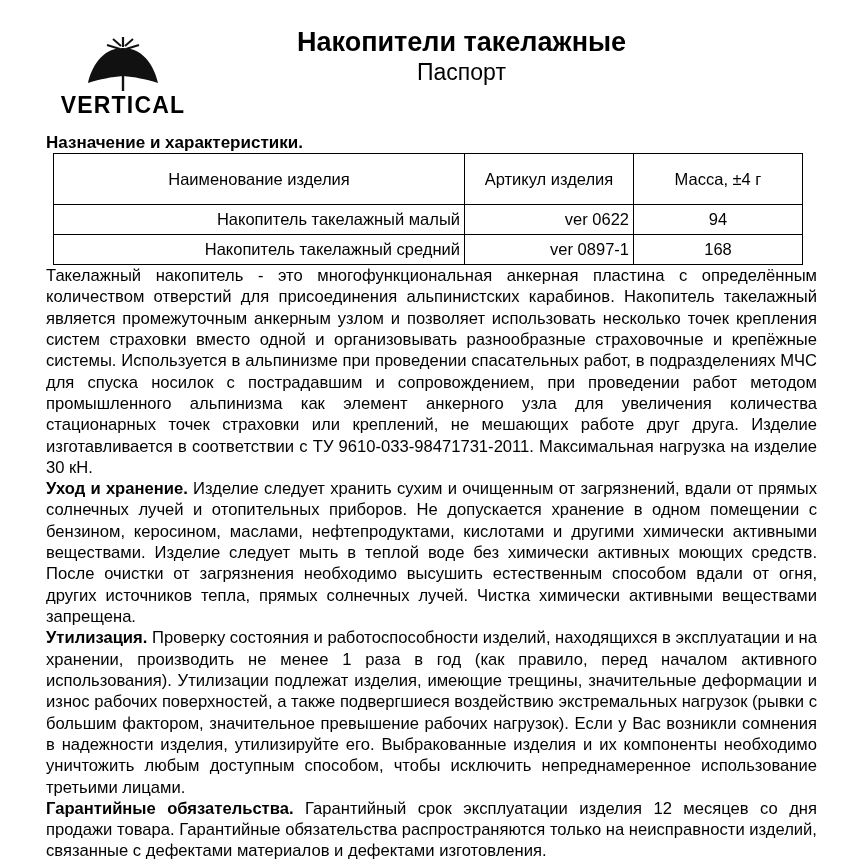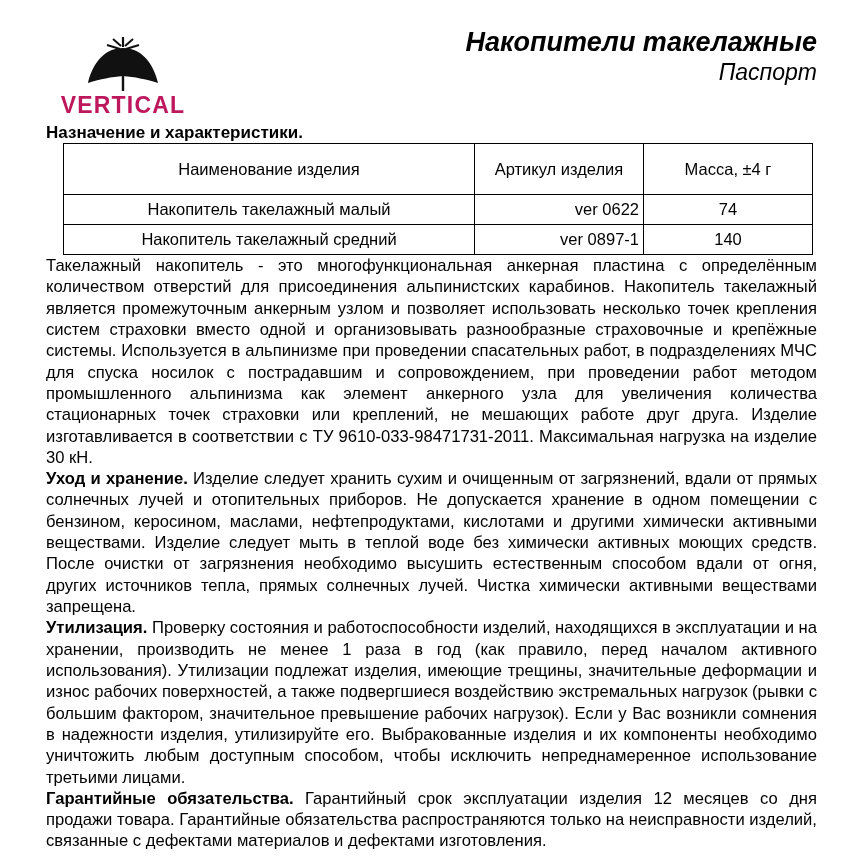--- a/index.html
+++ b/index.html
@@ -37,71 +37,71 @@
   .logo-mark {
     width: 104px;
     height: 56px;
     margin: 0 auto;
     display: block;
   }
   .logo-text {
     font-size: 23px;
     font-weight: bold;
     letter-spacing: 1.2px;
-    color: #be185d;
+    color: #000000;
     margin-top: 1px;
     font-family: "Liberation Sans", sans-serif;
   }
   .title-block {
-    text-align: right;
+    text-align: center;
     padding-left: 60px;
-    font-style: italic;
   }
   .doc-title {
     font-size: 27px;
     font-weight: bold;
     line-height: 1.12;
     margin-top: 9px;
   }
   .doc-subtitle {
     font-size: 23px;
     line-height: 1.15;
     margin-top: 2px;
   }
 
   
   .sect-head {
     font-size: 17px;
     font-weight: bold;
+    margin-top: 10px;
   }
   .table-caption {
     font-size: 16px;
     margin-top: 2px;
     margin-bottom: 3px;
   }
 
   
   table.spec {
     border-collapse: collapse;
     width: 722px;
-    margin-left: 17px;
+    margin-left: 7px;
     table-layout: fixed;
     padding-left: 16px;
   }
   table.spec td, table.spec th {
     border: 1px solid #000;
     font-size: 16.5px;
     font-weight: normal;
     padding: 2px 4px;
     vertical-align: middle;
   }
   table.spec th.c1 { width: 402px; height: 46px; text-align: center; }
   table.spec th.c2 { width: 160px; text-align: center; line-height: 1.1; }
   table.spec th.c3 { width: 160px; text-align: center; }
-  table.spec td.c1 { text-align: center; height: 25px; }
+  table.spec td.c1 { text-align: right; height: 25px; }
   table.spec td.c2 { text-align: right; }
   table.spec td.c3 { text-align: center; }
 
   
   p.body {
     font-size: 16.6px;
     line-height: 1.285;
     text-align: justify;
     margin: 0;
     text-indent: 0;
@@ -142,26 +142,26 @@
       <tr>
         <th class="c1">Наименование изделия</th>
         <th class="c2">Артикул изделия</th>
         <th class="c3">Масса, ±4 г</th>
       </tr>
     </thead>
     <tbody>
       <tr>
         <td class="c1">Накопитель такелажный малый</td>
         <td class="c2">ver 0622</td>
-        <td class="c3">74</td>
+        <td class="c3">94</td>
       </tr>
       <tr>
         <td class="c1">Накопитель такелажный средний</td>
         <td class="c2">ver 0897-1</td>
-        <td class="c3">140</td>
+        <td class="c3">168</td>
       </tr>
     </tbody>
   </table>
 
   <p class="body">Такелажный накопитель - это многофункциональная анкерная пластина с определённым количеством отверстий для присоединения альпинистских карабинов. Накопитель такелажный является промежуточным анкерным узлом и позволяет использовать несколько точек крепления систем страховки вместо одной и организовывать разнообразные страховочные и крепёжные системы. Используется в альпинизме при проведении спасательных работ, в подразделениях МЧС для спуска носилок с пострадавшим и сопровождением, при проведении работ методом промышленного альпинизма как элемент анкерного узла для увеличения количества стационарных точек страховки или креплений, не мешающих работе друг друга. Изделие изготавливается в соответствии с ТУ 9610-033-98471731-2011. Максимальная нагрузка на изделие 30 кН.</p>
 
   <p class="body"><span class="b">Уход и хранение.</span> <span>Изделие следует хранить сухим и очищенным от загрязнений, вдали от прямых солнечных лучей и отопительных приборов. Не допускается хранение в одном помещении с бензином, керосином, маслами, нефтепродуктами, кислотами и другими химически активными веществами. Изделие следует мыть в теплой воде без химически активных моющих средств. После очистки от загрязнения необходимо высушить естественным способом вдали от огня, других источников тепла, прямых солнечных лучей. Чистка химически активными веществами запрещена.</span></p>
 
   <p class="body"><span class="b">Утилизация.</span> <span>Проверку состояния и работоспособности изделий, находящихся в эксплуатации и на хранении, производить не менее 1 раза в год (как правило, перед началом активного использования). Утилизации подлежат изделия, имеющие трещины, значительные деформации и износ рабочих поверхностей, а также подвергшиеся воздействию экстремальных нагрузок (рывки с большим фактором, значительное превышение рабочих нагрузок). Если у Вас возникли сомнения в надежности изделия, утилизируйте его. Выбракованные изделия и их компоненты необходимо уничтожить любым доступным способом, чтобы исключить непреднамеренное использование третьими лицами.</span></p>
 

